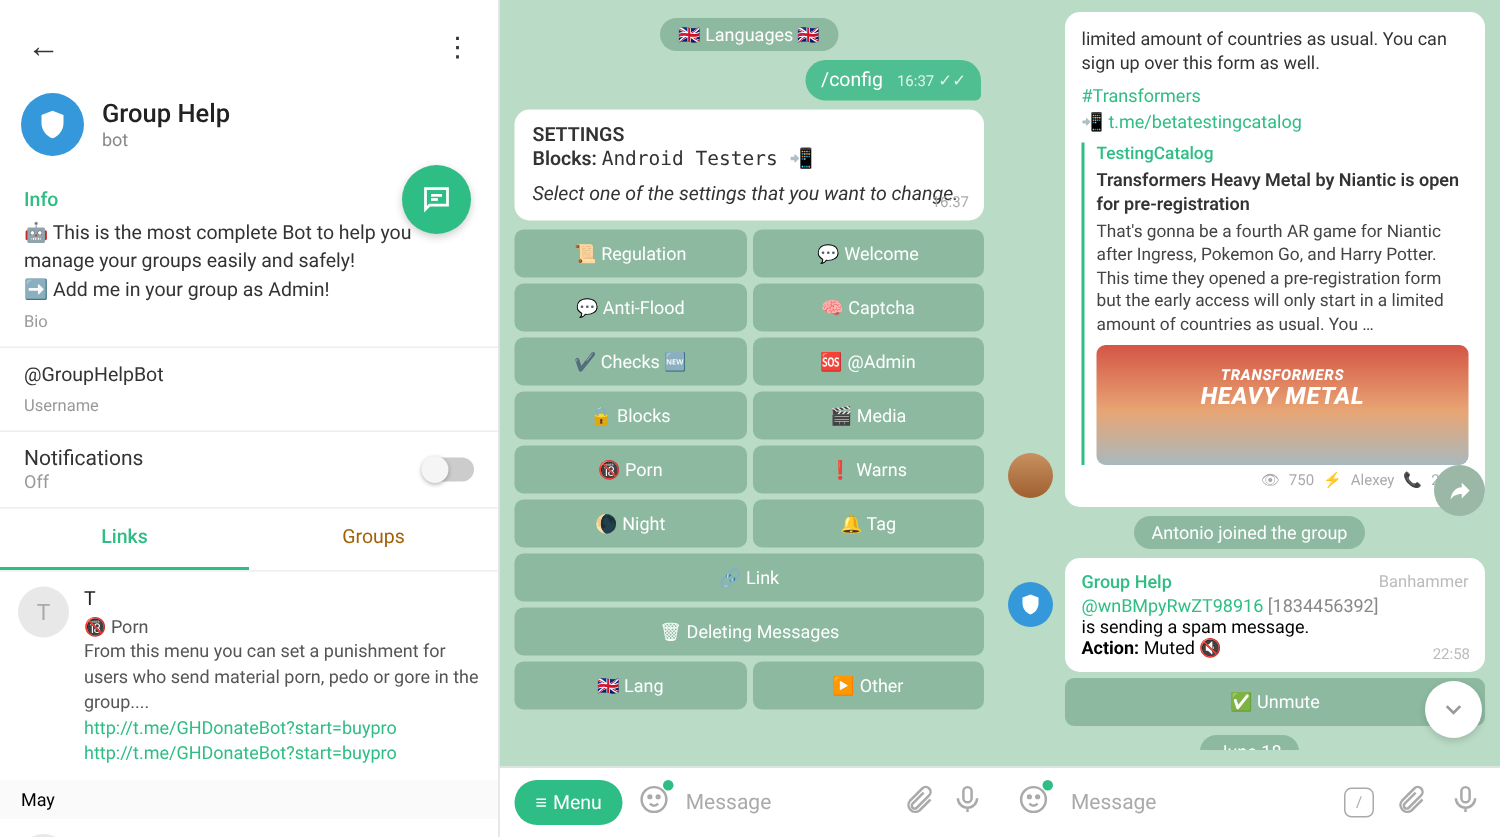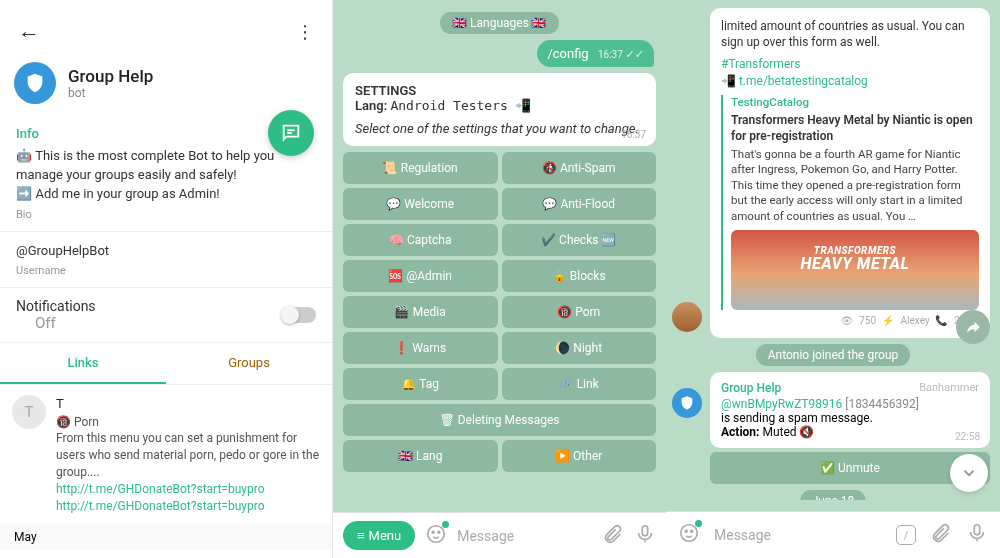--- a/index.html
+++ b/index.html
@@ -19,21 +19,21 @@
 .profile-title { font-size: 17px; font-weight: 500; color: #222; }
 .profile-sub { font-size: 12px; color: #888; }
 .fab { position: absolute; right: 18px; top: 110px; width: 46px; height: 46px; border-radius: 50%; background: #2ebd85; display: flex; align-items: center; justify-content: center; color: #fff; box-shadow: 0 2px 6px rgba(0,0,0,0.2); cursor: pointer; }
 .fab svg { width: 22px; height: 22px; }
 .section { padding: 10px 16px; border-bottom: 1px solid #eee; }
 .section-label { color: #2ebd85; font-size: 13px; font-weight: 500; margin-bottom: 6px; }
 .info-text { font-size: 13px; color: #333; line-height: 1.45; }
 .info-sub { font-size: 11px; color: #999; margin-top: 4px; }
 .notif-row { display: flex; align-items: center; justify-content: space-between; }
 .notif-title { font-size: 14px; color: #333; }
-.notif-state { font-size: 15px; color: #999; margin-left: 19px; }
+.notif-state { font-size: 12px; color: #999; }
 .toggle { width: 34px; height: 16px; border-radius: 10px; background: #ccc; position: relative; cursor: pointer; }
 .toggle::after { content: ""; width: 18px; height: 18px; border-radius: 50%; background: #f5f5f5; position: absolute; left: -1px; top: -1px; box-shadow: 0 1px 3px rgba(0,0,0,0.3); }
 .tabs { display: flex; border-bottom: 1px solid #eee; }
 .tab { flex: 1; text-align: center; padding: 12px 0; font-size: 13px; color: #a16207; cursor: pointer; }
 .tab.active { color: #2ebd85; font-weight: 500; border-bottom: 2px solid #2ebd85; }
 .list-item { display: flex; padding: 10px 12px; }
 .list-avatar { width: 34px; height: 34px; border-radius: 50%; background: #e8e8e8; color: #aaa; display: flex; align-items: center; justify-content: center; font-size: 15px; margin-right: 10px; flex-shrink: 0; }
 .list-body { font-size: 12px; color: #555; line-height: 1.4; }
 .list-title { font-size: 13px; color: #222; }
 .list-porn { font-size: 12px; color: #555; }
@@ -159,27 +159,26 @@
 </div>
 
 <div class="panel p2">
   <div class="chat-inner">
     <div class="pill-center"><span class="pill">🇬🇧 Languages 🇬🇧</span></div>
     <div class="sent-msg">
       <span class="sent-bubble"><span>/config</span> <span class="ts-out">16:37</span><span class="tick"> ✓✓</span></span>
     </div>
     <div class="recv-bubble">
       <div><span class="settings-title">SETTINGS</span></div>
-      <div><span class="settings-group">Lang:</span> <span style="font-family:monospace">Android Testers 📲</span></div>
+      <div><span class="settings-group">Blocks:</span> <span style="font-family:monospace">Android Testers 📲</span></div>
       <div style="margin-top:8px;font-style:italic">Select one of the settings that you want to change.</div>
       <span class="ts-in">16:37</span>
     </div>
     <div class="btn-grid">
       <div class="btn">📜 Regulation</div>
-      <div class="btn">🚯 Anti-Spam</div>
       <div class="btn">💬 Welcome</div>
       <div class="btn">💬 Anti-Flood</div>
       <div class="btn">🧠 Captcha</div>
       <div class="btn">✔️ Checks 🆕</div>
       <div class="btn">🆘 @Admin</div>
       <div class="btn">🔒 Blocks</div>
       <div class="btn">🎬 Media</div>
       <div class="btn">🔞 Porn</div>
       <div class="btn">❗ Warns</div>
       <div class="btn">🌘 Night</div>

